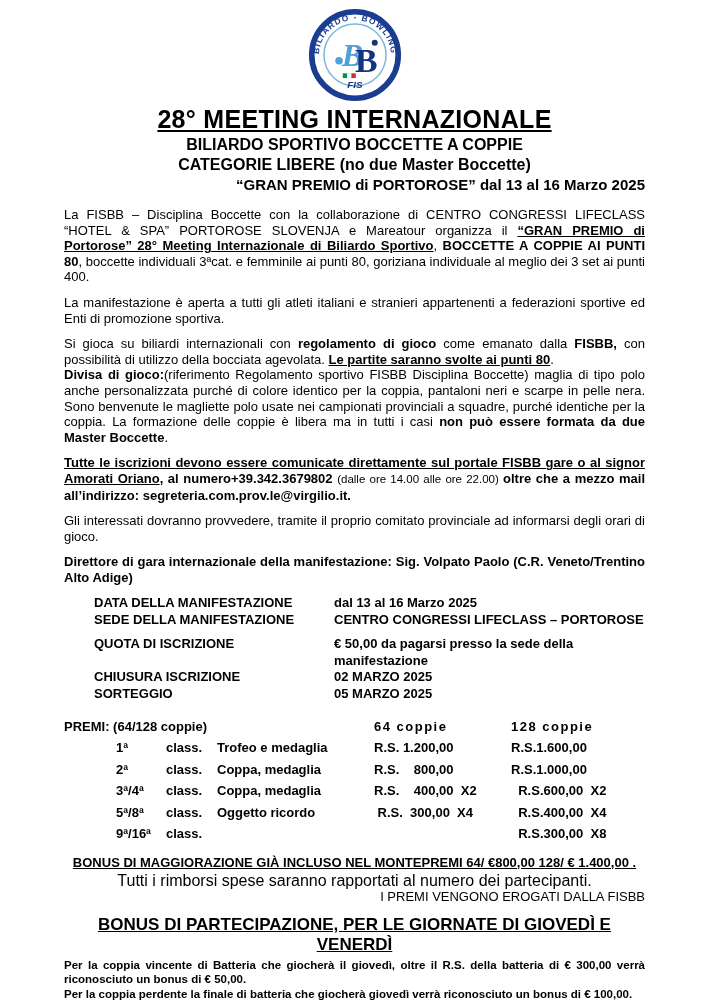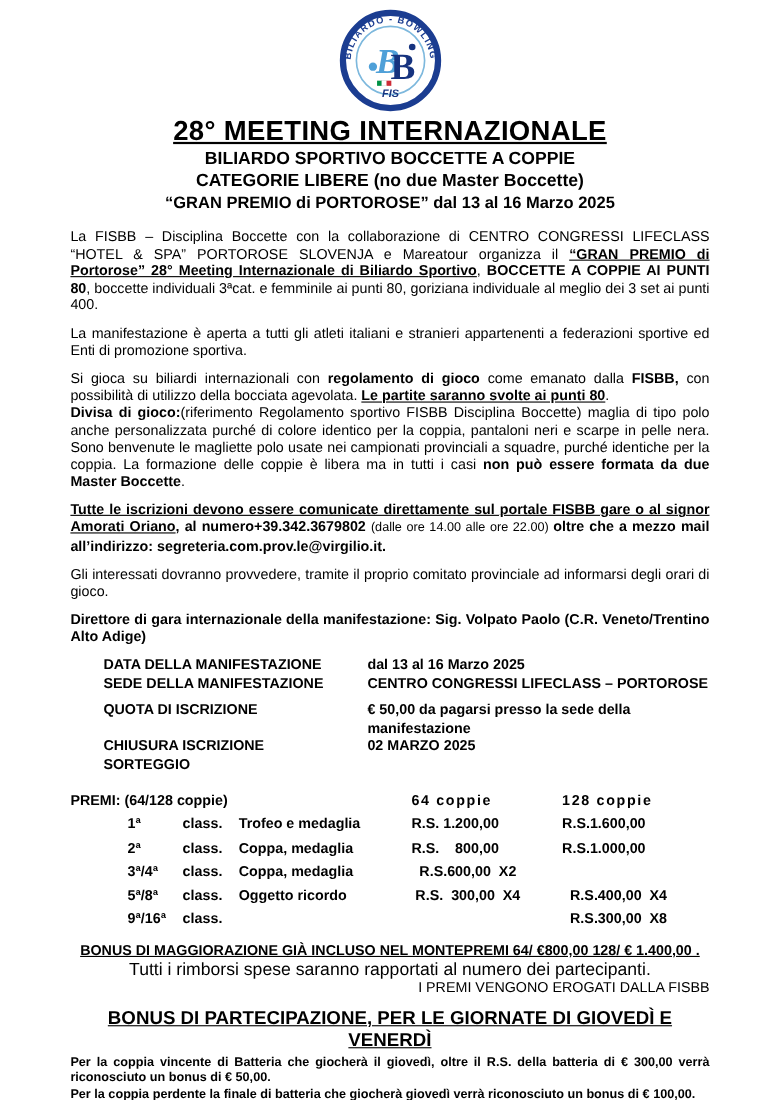--- a/index.html
+++ b/index.html
@@ -9,21 +9,21 @@
     padding:8px 62px 0 64px;
     font-family:"Liberation Sans",sans-serif;
   }
   .logo-wrap{text-align:center;height:94px;}
   .title{
     text-align:center;font-size:25px;font-weight:bold;
     margin:3px 0 1px;letter-spacing:0.3px;
   }
   .title span{text-decoration:underline;}
   .sub{font-size:16px;font-weight:bold;text-align:center;line-height:20px;}
-  .sub3{font-size:15px;font-weight:bold;text-align:center;line-height:19px;}
+  .sub3{font-size:15px;font-weight:bold;text-align:right;line-height:19px;}
   .body{font-size:13px;line-height:15.6px;text-align:justify;margin:0 0 10px;}
   .mt12{margin-top:13px;}
   .b{font-weight:bold;}
   .u{text-decoration:underline;}
   .sm{font-size:11.5px;font-weight:normal;}
   .info{margin-top:3px;}
   .info-row{display:grid;grid-template-columns:240px 1fr;font-size:13px;font-weight:bold;line-height:16.5px;padding-left:30px;}
   .gap-top{margin-top:8px;}
   .premi{margin-top:14px;font-weight:bold;font-size:13px;}
   .premi-head{display:grid;grid-template-columns:310px 137px 1fr;line-height:21px;}
@@ -95,37 +95,38 @@
     <div class="info-row gap-top">
       <span>QUOTA DI ISCRIZIONE</span>
       <span>€ 50,00 da pagarsi presso la sede della manifestazione</span>
     </div>
     <div class="info-row">
       <span>CHIUSURA ISCRIZIONE</span>
       <span>02 MARZO 2025</span>
     </div>
     <div class="info-row">
       <span>SORTEGGIO</span>
+      <span>05 MARZO 2025</span>
     </div>
   </div>
 
   <div class="premi">
     <div class="premi-head">
       <span>PREMI: (64/128 coppie)</span>
       <span class="colhead">64 coppie</span>
       <span class="colhead">128 coppie</span>
     </div>
     <div class="premi-row">
       <span></span><span>1ª</span><span>class.</span><span>Trofeo e medaglia</span><span>R.S. 1.200,00</span><span>R.S.1.600,00</span>
     </div>
     <div class="premi-row">
       <span></span><span>2ª</span><span>class.</span><span>Coppa, medaglia</span><span>R.S.    800,00</span><span>R.S.1.000,00</span>
     </div>
     <div class="premi-row">
-      <span></span><span>3ª/4ª</span><span>class.</span><span>Coppa, medaglia</span><span>  R.S.600,00  X2</span>
+      <span></span><span>3ª/4ª</span><span>class.</span><span>Coppa, medaglia</span><span>R.S.    400,00  X2</span><span>  R.S.600,00  X2</span>
     </div>
     <div class="premi-row">
       <span></span><span>5ª/8ª</span><span>class.</span><span>Oggetto ricordo</span><span> R.S.  300,00  X4</span><span>  R.S.400,00  X4</span>
     </div>
     <div class="premi-row">
       <span></span><span>9ª/16ª</span><span>class.</span><span></span><span></span><span>  R.S.300,00  X8</span>
     </div>
   </div>
 
   <div class="bonus1">BONUS DI MAGGIORAZIONE GIÀ INCLUSO NEL MONTEPREMI 64/ €800,00 128/ € 1.400,00 .</div>

